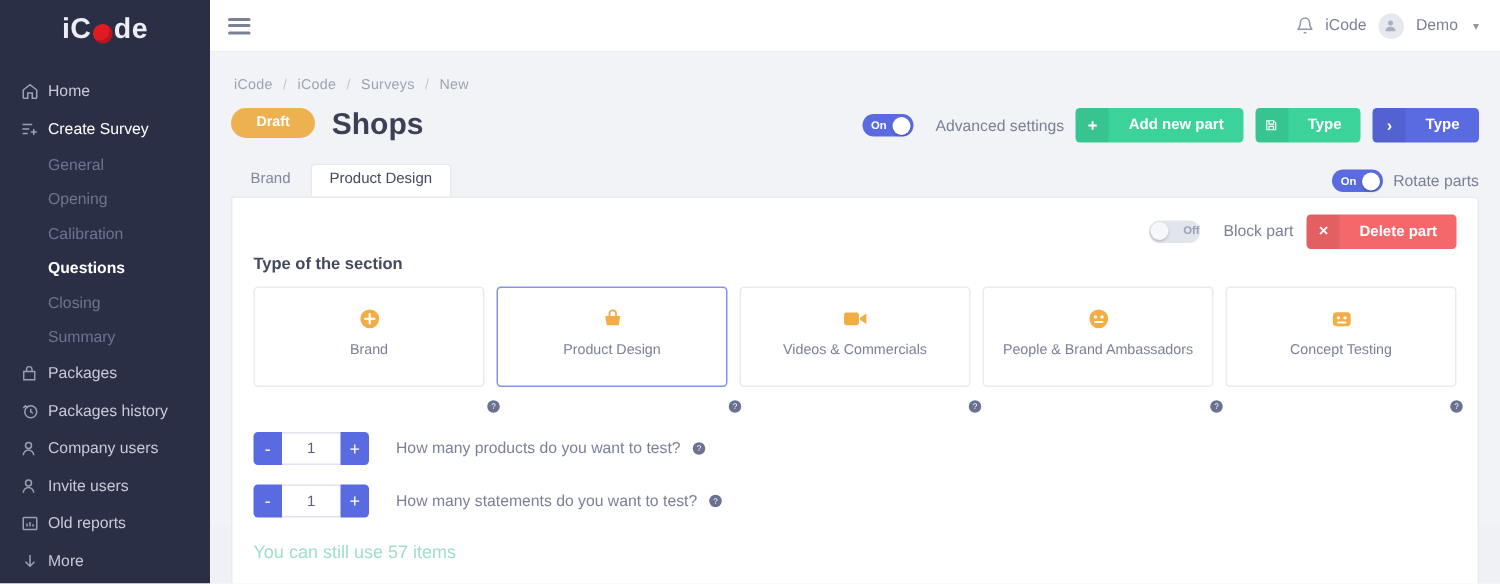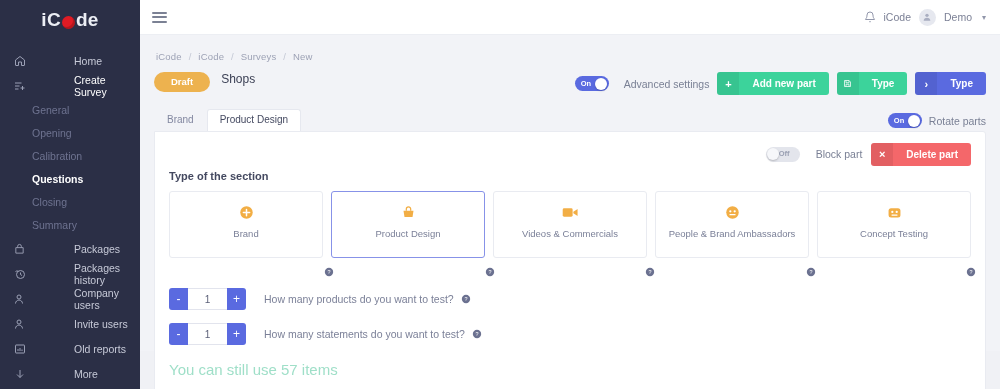--- a/index.html
+++ b/index.html
@@ -34,21 +34,20 @@
     box-shadow: inset -2px -2px 0 rgba(0,0,0,.18);
   }
   .nav { margin-top: 10px; }
   .nav-item {
     display: flex; align-items: center;
     height: 25px;
     padding-left: 14px;
     color: #c7cad8;
     font-size: 10.5px;
     cursor: pointer;
-    gap: 42px;
   }
   .nav-item .ico {
     width: 18px; height: 14px;
     display: inline-flex; align-items: center; justify-content: flex-start;
     flex: 0 0 18px;
     color: #9ba0b5;
   }
   .nav-item .ico svg { display: block; }
   .nav-item.active { color: #ffffff; font-weight: 400; }
   .nav-sub {
@@ -91,36 +90,36 @@
   .breadcrumb { font-size: 9.5px; color: #9da2b5; padding: 6px 2px 0 2px; letter-spacing: .2px; }
   .breadcrumb span.sep { margin: 0 4px; color: #c3c7d4; }
   .breadcrumb span.crumb { cursor: pointer; }
 
   .title-row { display: flex; align-items: flex-start; margin-top: 10px; height: 26px; }
   .badge-draft {
     background: #edb24f; color: #ffffff;
     font-size: 9.5px; font-weight: 600;
     border-radius: 11px; padding: 5px 17px; line-height: 1;
   }
-  .page-title { font-size: 12px; font-weight: 400; color: #3c4055; margin-left: 11px; }
+  .page-title { font-size: 20px; font-weight: 700; color: #3c4055; margin-left: 11px; }
 
   .title-actions { margin-left: auto; display: flex; align-items: center; gap: 8px; }
 
   .toggle {
     display: inline-flex; align-items: center;
     width: 34px; height: 15px; border-radius: 9px;
     position: relative; cursor: pointer; flex: 0 0 34px;
   }
   .toggle.on { background: #5a6ae0; }
   .toggle.off { background: #e3e5ec; }
   .toggle .lbl {
     font-size: 7.5px; color: #ffffff; font-weight: 600;
     position: absolute; left: 6px; top: 3.5px; line-height: 1;
   }
-  .toggle.off .lbl { color: #9aa0b3; left: auto; right: 10px; }
+  .toggle.off .lbl { color: #9aa0b3; left: auto; right: 0; }
   .toggle .knob {
     width: 12px; height: 12px; border-radius: 50%;
     background: #ffffff; position: absolute; top: 1.5px;
     box-shadow: 0 1px 2px rgba(0,0,0,.2);
   }
   .toggle.on .knob { right: 1.5px; }
   .toggle.off .knob { left: 1.5px; background: #f6f7fa; }
   .toggle-label { font-size: 10.5px; color: #7a8095; margin-left: 7px; }
 
   .btn {
@@ -203,21 +202,21 @@
   .stepper .plus { border-radius: 0 3px 3px 0; }
   .stepper .val {
     width: 39px; height: 22px; background: #ffffff;
     border-top: 1px solid #e2e4ed; border-bottom: 1px solid #e2e4ed;
     font-size: 10px; color: #5a5f77;
     display: flex; align-items: center; justify-content: center;
   }
   .stepper-label { font-size: 10.5px; color: #7b8098; margin-left: 18px; }
   .stepper-help { margin-left: 7px; display: inline-flex; vertical-align: middle; cursor: pointer; }
 
-  .items-note { font-size: 15px; color: #9fdfc8; margin-top: 16px; }
+  .items-note { font-size: 12px; color: #9fdfc8; margin-top: 16px; }
 </style>
 </head>
 <body>
 
 <div class="app">
 
   <aside class="sidebar">
     <div class="logo">
       <span>iC</span>
         <span class="dot"></span>

